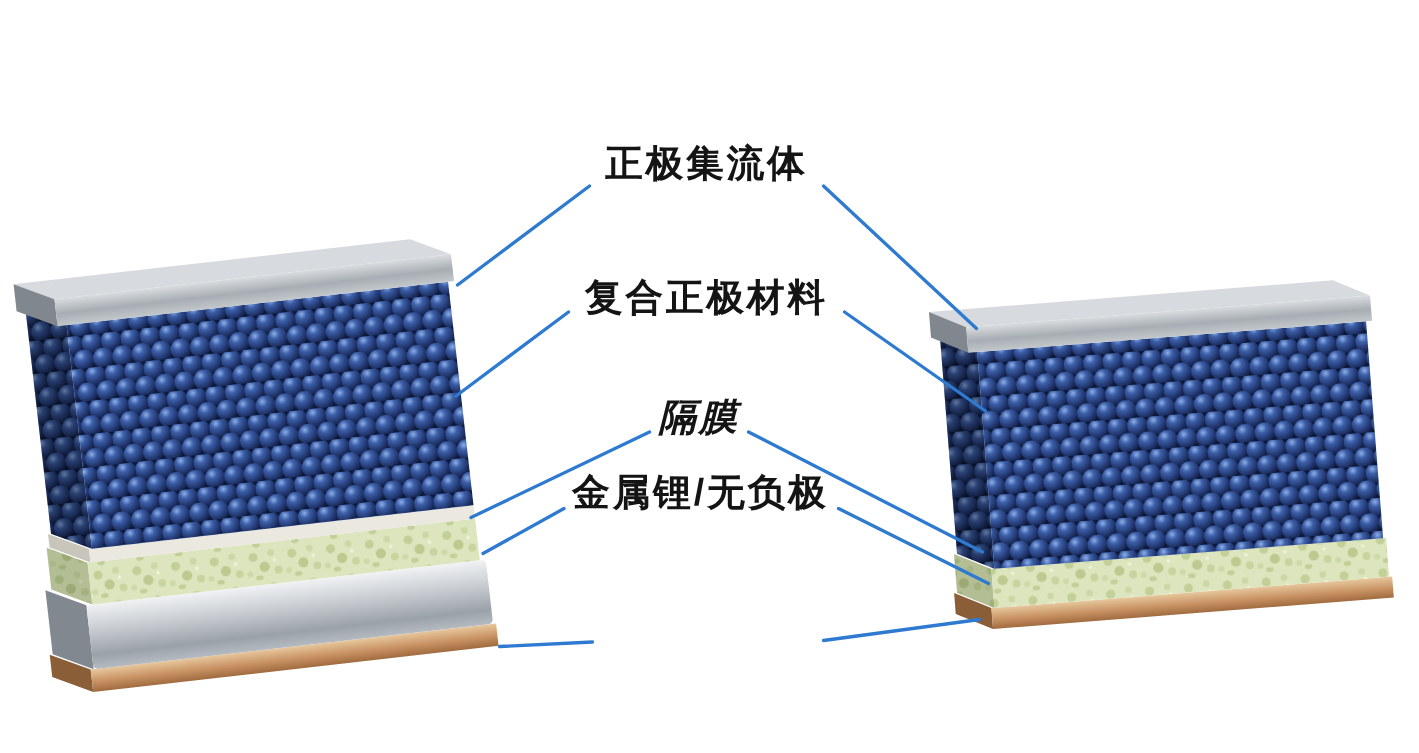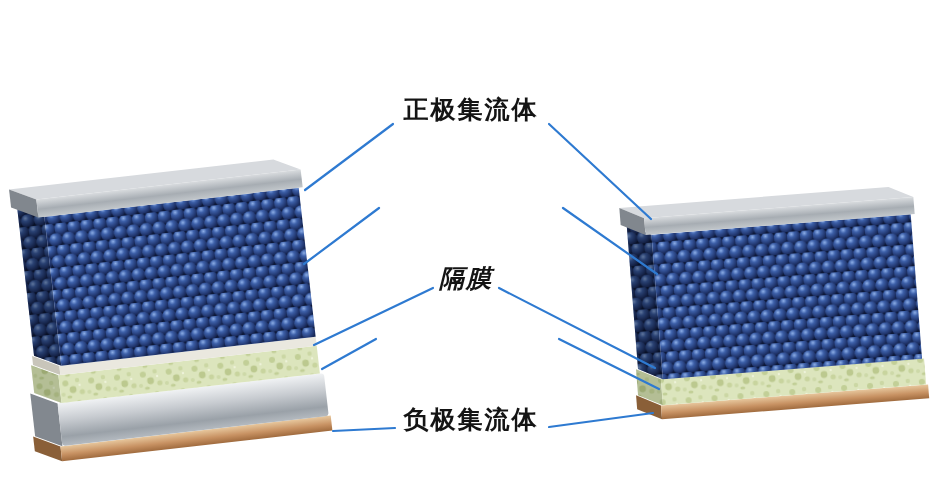--- a/index.html
+++ b/index.html
@@ -129,16 +129,17 @@
       <line x1="433" y1="276" x2="314" y2="333"></line>
       <line x1="499" y1="276" x2="655" y2="356"></line>
       <line x1="376" y1="327" x2="322" y2="357"></line>
       <line x1="559" y1="327" x2="659" y2="377"></line>
       <line x1="395" y1="416" x2="333" y2="419"></line>
       <line x1="549" y1="415" x2="653" y2="401"></line>
     </g>
   </svg>
 
   <div class="label" style="left:471px; top:97px;">正极集流体</div>
+  <div class="label" style="left:471px; top:186px;">复合正极材料</div>
   <div class="label" style="left:466px; top:266px;font-style:italic;">隔膜</div>
-  <div class="label" style="left:471px; top:407px;">负极集流体</div>
+  <div class="label" style="left:467px; top:316px;">金属锂/无负极</div>
 
 </div>
 
 </body></html>

